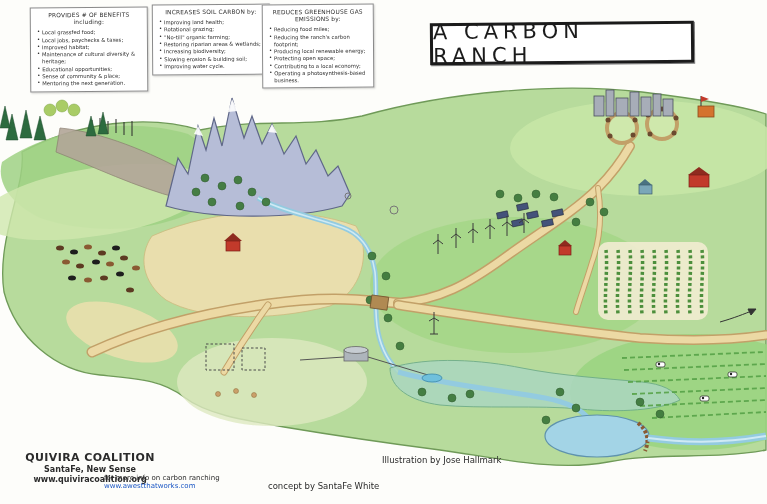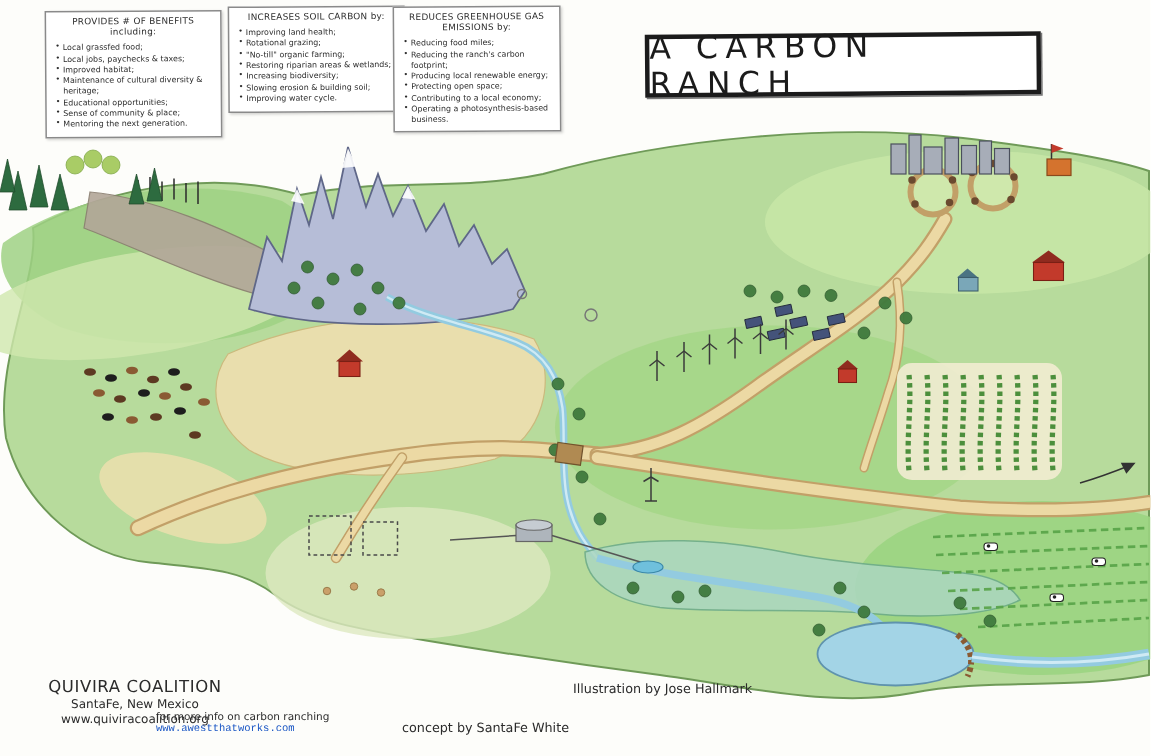--- a/index.html
+++ b/index.html
@@ -12,26 +12,26 @@
   .ib-title{font-size:5.9px;text-align:center;letter-spacing:.2px;margin-bottom:2.5px;line-height:1.25;}
   .ib-item{font-size:5.3px;line-height:1.3;padding-left:6px;position:relative;margin-bottom:.5px;}
   .ib-item::before{content:"\2022";position:absolute;left:1px;top:-1px;}
 
   #title-box{position:absolute;left:430px;top:22px;width:258px;height:36px;border:3px solid #1b1b1b;
              background:#fff;display:flex;align-items:center;justify-content:center;
              transform:rotate(-.5deg);z-index:7;box-shadow:1px 1px 0 #777;}
   #title-box span{font-size:21px;letter-spacing:5px;color:#1b1b1b;}
 
   .ft{position:absolute;z-index:7;}
-  #org-block{left:6px;top:451px;width:168px;text-align:center;}
+  #org-block{left:6px;top:451px;width:168px;text-align:center;font-weight:bold;}
   #org-name{font-size:11px;letter-spacing:.4px;}
   .ft-sm{font-size:8px;margin-top:1px;}
   #info-block{left:104px;top:474px;width:152px;}
   .ft-xs{font-size:7px;}
-  .link{color:#1a56c4;font-family:Liberation Mono, monospace;}
+  .link{color:#1a56c4;}
   #concept-credit{left:268px;top:481px;font-size:8.5px;}
   #illustration-credit{left:382px;top:455px;font-size:8.5px;}
 </style>
 </head>
 <body>
 
 <div id="stage">
 
   <svg id="map-art" viewBox="0 0 767 504" aria-hidden="true">
 
@@ -352,21 +352,21 @@
   <div id="labels">
     
   </div>
 
   <div id="zones">
     
   </div>
 
   <div class="ft" id="org-block">
     <div id="org-name">QUIVIRA COALITION</div>
-    <div class="ft-sm">SantaFe, New Mexico</div>
+    <div class="ft-sm">SantaFe, New Sense</div>
     <div class="ft-sm">www.quiviracoalition.org</div>
   </div>
   <div class="ft" id="info-block">
     <div class="ft-xs">for more info on carbon ranching</div>
     <div class="ft-xs link">www.awestthatworks.com</div>
   </div>
   <div class="ft" id="concept-credit">concept by SantaFe White</div>
   <div class="ft" id="illustration-credit">Illustration by Jose Hallmark</div>
 
 </div>

